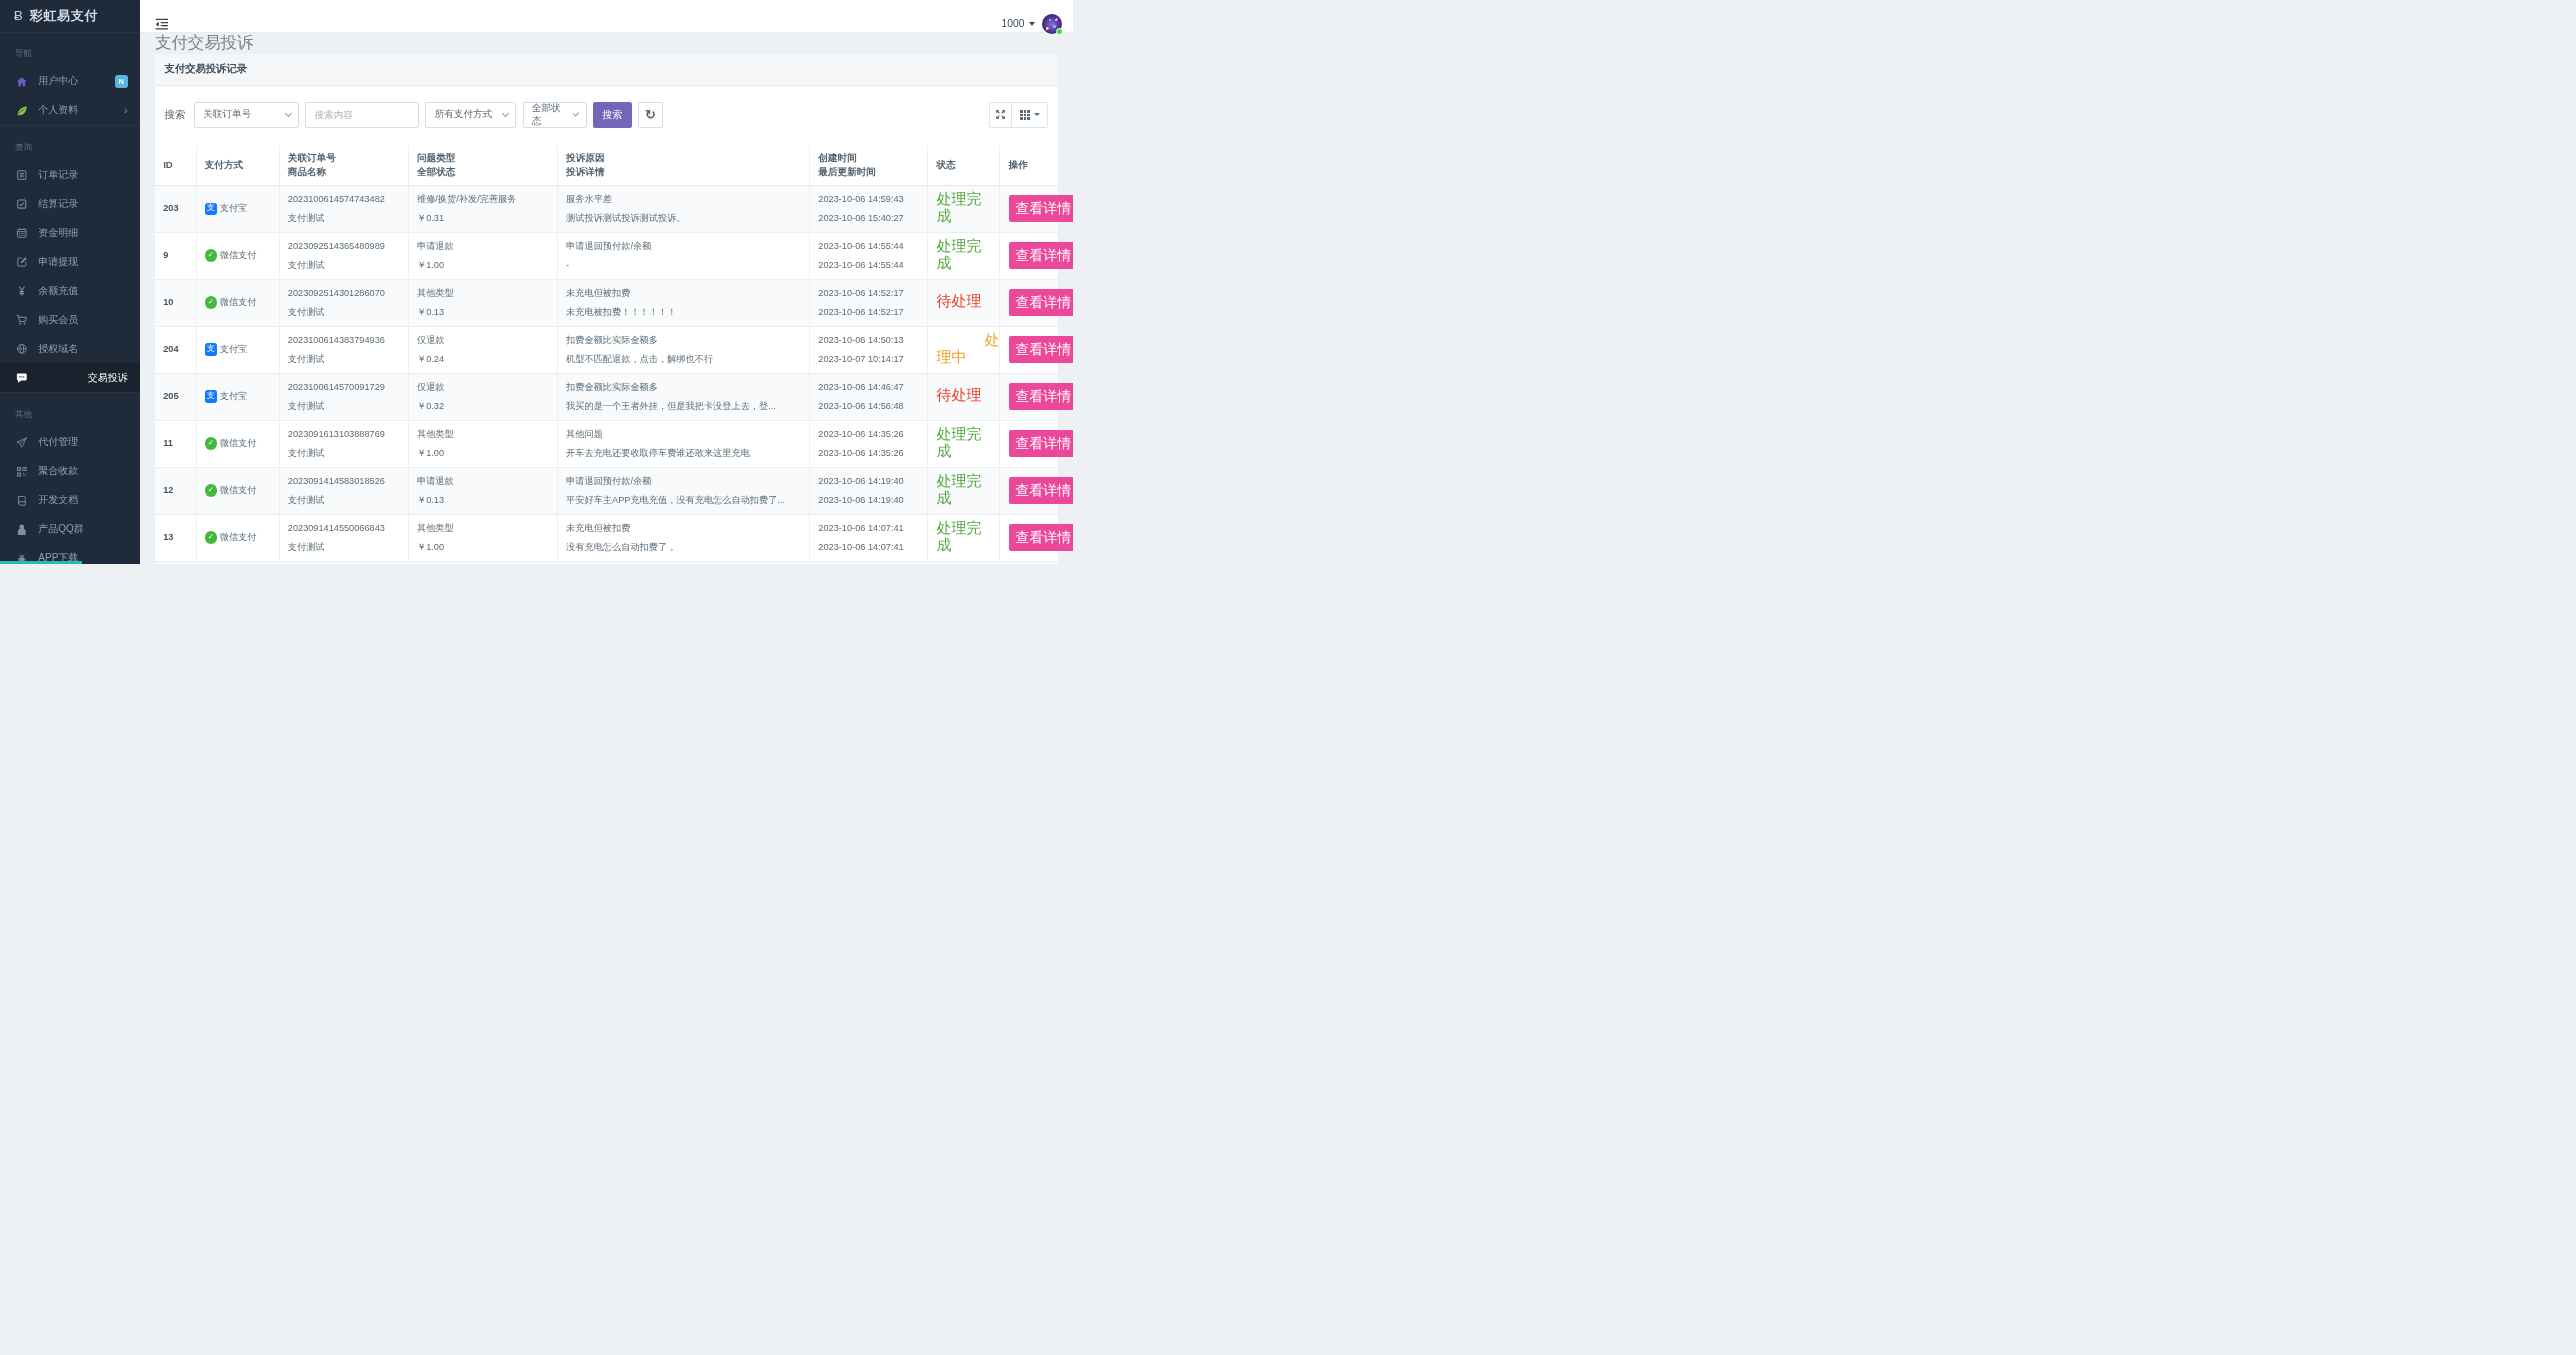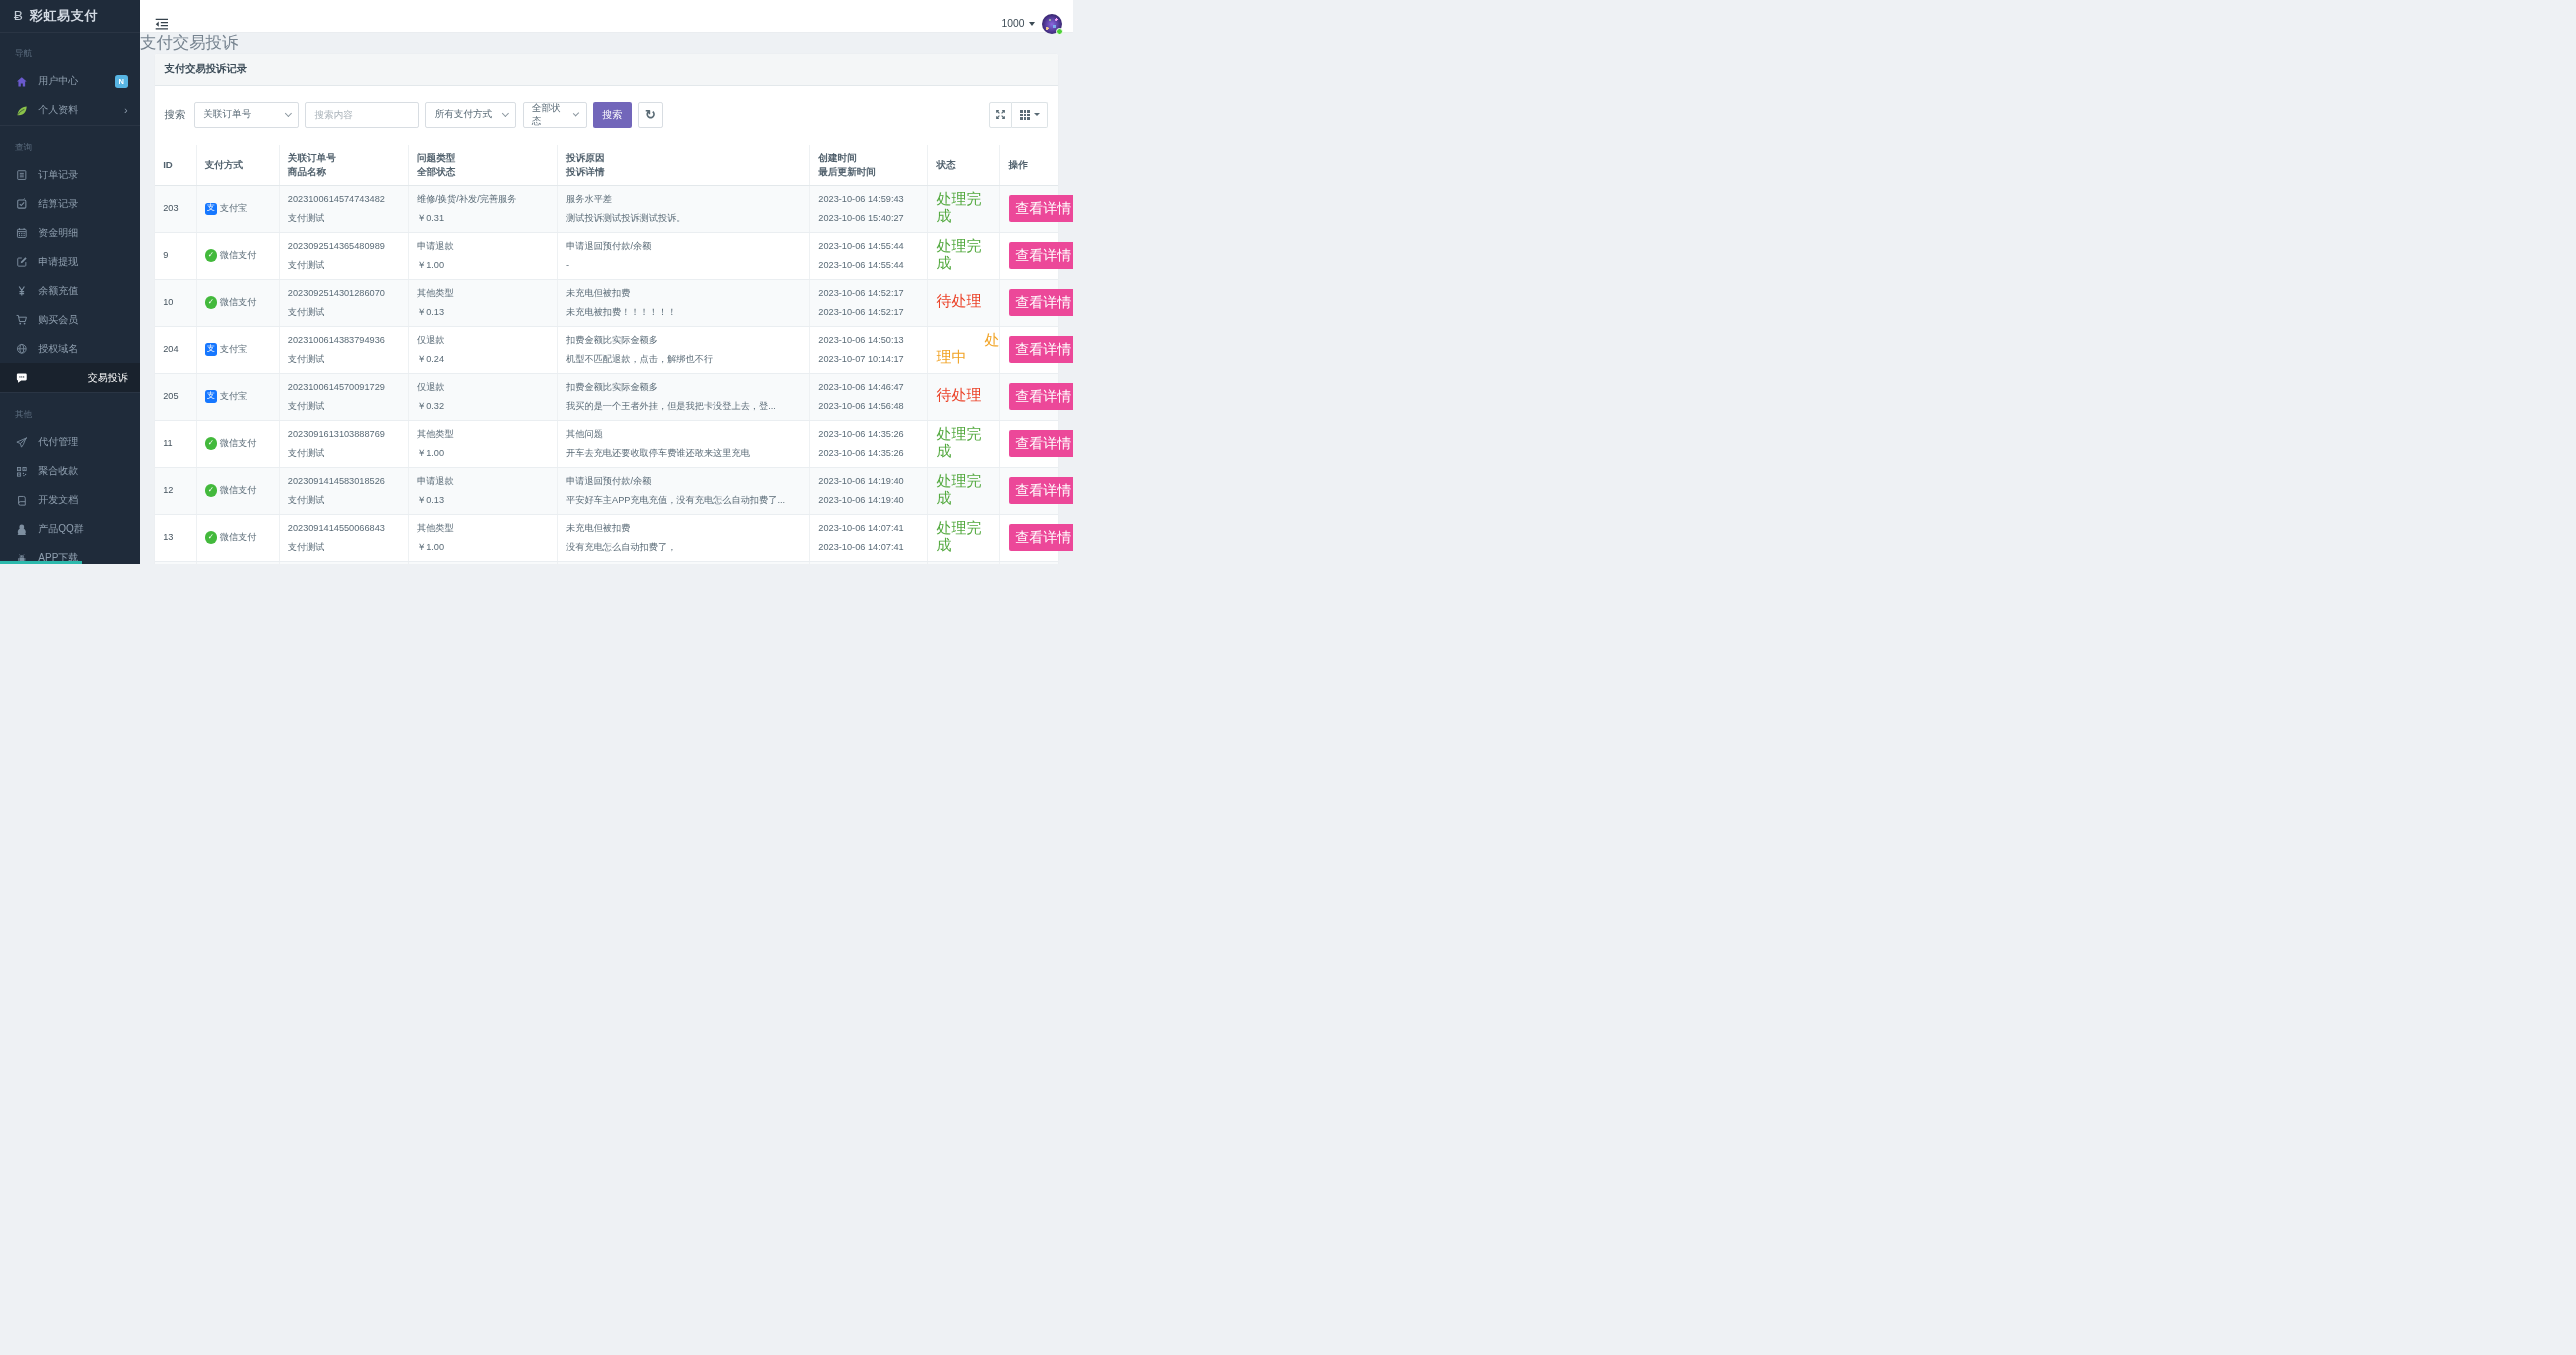--- a/index.html
+++ b/index.html
@@ -35,21 +35,21 @@
   .avatar { width:20.5px; height:20.5px; border-radius:50%; position:relative; cursor:pointer;
     background:
       radial-gradient(circle at 72% 28%, rgba(255,170,255,.95) 0 6%, transparent 7%),
       radial-gradient(circle at 26% 72%, rgba(255,215,140,.9) 0 7%, transparent 8%),
       radial-gradient(circle at 62% 62%, rgba(130,210,255,.7) 0 9%, transparent 10%),
       radial-gradient(circle at 40% 30%, rgba(180,240,160,.6) 0 6%, transparent 7%),
       radial-gradient(circle at 50% 52%, #8a68e0 0%, #4a338c 55%, #151038 100%);
   }
   .presence { position:absolute; right:-1.4px; bottom:-1.4px; width:7.5px; height:7.5px; border-radius:50%; background:#4cd137; border:1.4px solid #fff; }
 
-  .page-title-wrap { height:62px; display:flex; align-items:center; }
+  .page-title-wrap { height:62px; display:flex; align-items:center; padding-left:15px; }
   .page-title { font-size:16.4px; color:#76838f; font-weight:normal; }
 
   .card { margin:0 15px; background:#fff; border-radius:2.1px; box-shadow:0 0.7px 1.4px rgba(0,0,0,.05); }
   .card-header { height:32px; background:#f4f6f7; border-bottom:0.7px solid #e3e8eb; border-radius:2.1px 2.1px 0 0; display:flex; align-items:center; padding:0 9.6px; }
   .card-title { font-size:10.3px; font-weight:bold; color:#3d4d59; }
 
   .search-row { display:flex; align-items:center; padding:16.4px 9.6px 17px; gap:6.2px; }
   .search-label { font-size:10.3px; color:#55646f; margin-right:2.7px; }
   .ctl { height:26px; border:0.7px solid #d8dde2; border-radius:2.1px; background:#fff; font-size:9.6px; color:#5a6b77; }
   .sel { display:flex; align-items:center; justify-content:space-between; padding:0 8.2px; cursor:pointer; }
@@ -67,21 +67,21 @@
   .grid9 { display:grid; grid-template-columns:repeat(3,2.7px); grid-template-rows:repeat(3,2.7px); gap:1px; }
   .grid9 i { background:#5a6b75; }
   .caret-sm { width:0; height:0; border-left:3.1px solid transparent; border-right:3.1px solid transparent; border-top:3.8px solid #5a6b75; }
 
   
   table { width:100%; border-collapse:collapse; table-layout:fixed; }
   th { font-size:9.6px; color:#51616d; text-align:left; padding:6.2px 8.2px; height:40px; vertical-align:middle; border-bottom:0.7px solid #e3e8eb; border-right:0.7px solid #eef1f3; background:#fff; line-height:13.7px; font-weight:bold; }
   th:last-child, td:last-child { border-right:none; }
   td { font-size:9.2px; padding:6.2px 8.2px; height:41px; vertical-align:middle; border-bottom:0.7px solid #eaeef1; border-right:0.7px solid #eef1f3; color:#5a6b77; line-height:14.4px; }
   tr.striped td { background:#f8fafb; }
-  .c-id { font-weight:normal; color:#45535e;margin-top:31px; }
+  .c-id { font-weight:bold; color:#45535e;margin-top:31px; }
   .l2 { margin-top:4.8px; }
   td .l1, td .l2 { white-space:nowrap; overflow:hidden; }
   .pay-cell { display:flex; align-items:center; }
   .pay-ic { width:12.3px; height:12.3px; border-radius:2.7px; display:inline-flex; align-items:center; justify-content:center; color:#fff; font-size:8.2px; margin-right:2.7px; flex:none; }
   .pay-ic.alipay { background:#1677ff; border-radius:2.7px; }
   .pay-ic.wechat { background:#43b93c; border-radius:50%; font-weight:bold; font-size:7.5px; }
   .st { font-size:15px; }
   .st.done { color:#53a93f; }
   .st.pending { color:#eb4228; }
   .st.processing { color:#f1a325;margin-left:48px; }

